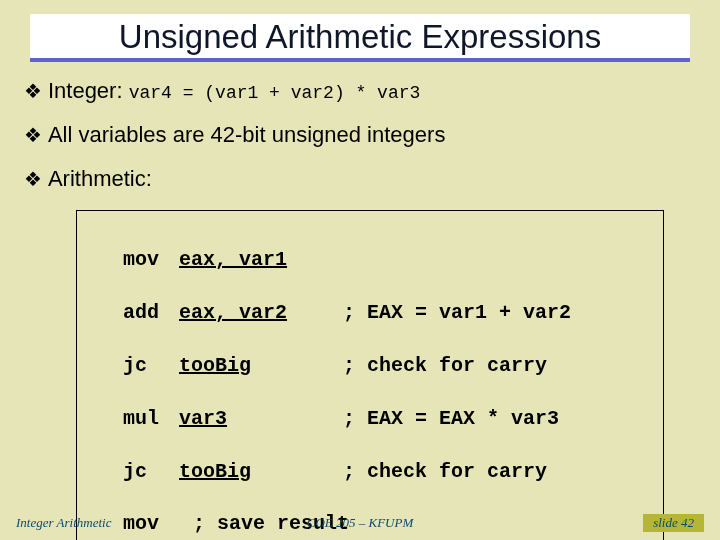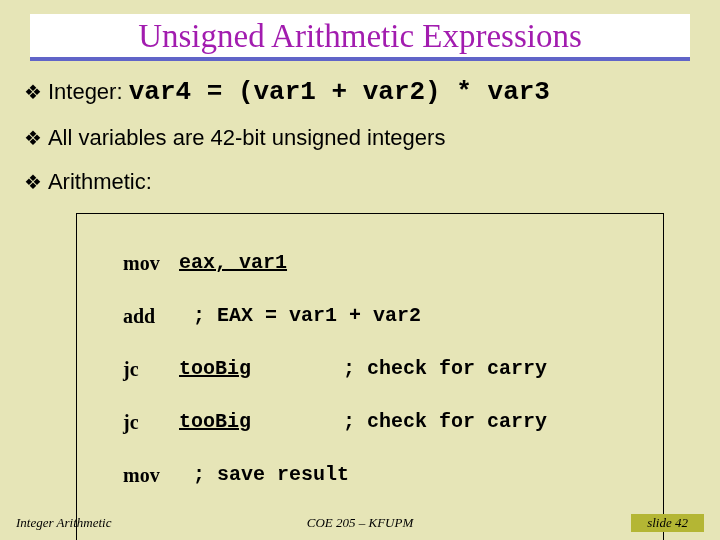--- a/index.html
+++ b/index.html
@@ -10,74 +10,74 @@
     position: relative;
   }
   .title-bar {
     margin: 14px 30px 0 30px;
     background: #fff;
     border-bottom: 4px solid #6064c8;
     text-align: center;
     padding: 4px 0 2px 0;
   }
   .title-bar h1 {
-    font-family: Liberation Serif, serif;
+    font-family: Liberation Sans, sans-serif;
     font-size: 33px;
     font-weight: normal;
-    color: #a21caf;
+    color: #0f172a;
   }
   .content {
     padding: 16px 30px 0 24px;
   }
   .bullet-row {
     display: flex;
     align-items: baseline;
     margin-bottom: 18px;
     font-size: 22px;
     color: #000;
   }
   .diamond {
     font-size: 20px;
     margin-right: 6px;
     line-height: 1;
   }
-  .mono { font-family: "Courier New", Courier, monospace; font-weight: bold; font-size: 26px; }
+  .mono { font-family: "Courier New", Courier, monospace; font-weight: normal; font-size: 18px; }
   .code-box {
     margin: 4px 26px 0 52px;
     border: 1px solid #000;
     background: transparent;
     padding: 10px 14px 10px 14px;
     font-family: "Courier New", Courier, monospace;
     font-weight: bold;
     font-size: 20px;
     line-height: 1.32;
     white-space: pre;
   }
   .code-line { display: flex; }
-  .col-inst { display: inline-block; width: 56px; font-family: Liberation Serif, serif; }
+  .col-inst { display: inline-block; width: 56px; }
   .col-args { display: inline-block; width: 150px; text-decoration: underline; }
   .col-cmt  { display: inline-block; margin-left: 14px; }
   .indent { padding-left: 32px; }
   .footer {
     position: absolute;
     bottom: 8px; left: 0; right: 0;
     display: flex;
     justify-content: space-between;
     align-items: center;
     padding: 0 16px;
     font-family: "Monotype Corsiva", "Apple Chancery", cursive;
     font-style: italic;
     font-size: 13px;
-    color: #000000;
+    color: #0c4a6e;
     gap: 40px;
   }
   .footer .center { position: absolute; left: 50%; transform: translateX(-50%); text-align: center; }
   .slide-badge {
     background: #b4b634;
-    padding: 1px 16px;
+    padding: 1px 10px;
     font-style: italic;
   }
 </style>
 </head>
 <body>
 
 <div class="title-bar">
   <h1>Unsigned Arithmetic Expressions</h1>
 </div>
 
@@ -96,22 +96,23 @@
     <span>All variables are 42-bit unsigned integers</span>
   </div>
 
   <div class="bullet-row">
     <span class="diamond">❖</span>
     <span>Arithmetic:</span>
   </div>
 
   <div class="code-box">
 <div class="code-line indent"><span class="col-inst">mov</span><span class="col-args">eax, var1</span><span class="col-cmt"></span></div>
-<div class="code-line indent"><span class="col-inst">add</span><span class="col-cmt">; EAX = var1 + var2</span></div>
+<div class="code-line indent"><span class="col-inst">add</span><span class="col-args">eax, var2</span><span class="col-cmt">; EAX = var1 + var2</span></div>
 <div class="code-line indent"><span class="col-inst">jc</span><span class="col-args">tooBig</span><span class="col-cmt">; check for carry</span></div>
+<div class="code-line indent"><span class="col-inst">mul</span><span class="col-args">var3</span><span class="col-cmt">; EAX = EAX * var3</span></div>
 <div class="code-line indent"><span class="col-inst">jc</span><span class="col-args">tooBig</span><span class="col-cmt">; check for carry</span></div>
 <div class="code-line indent"><span class="col-inst">mov</span><span class="col-cmt">; save result</span></div>
 
 
 
 
   </div>
 
 </div>
 

